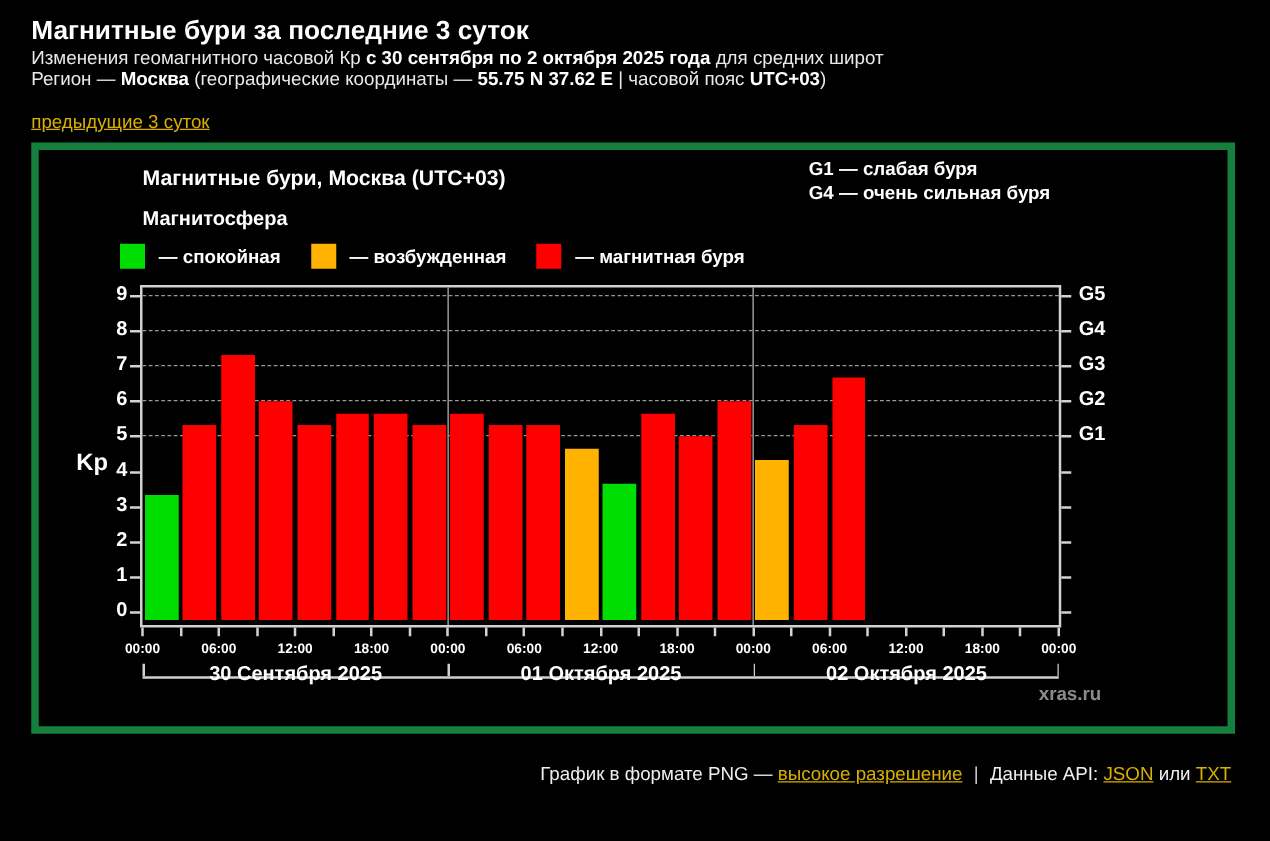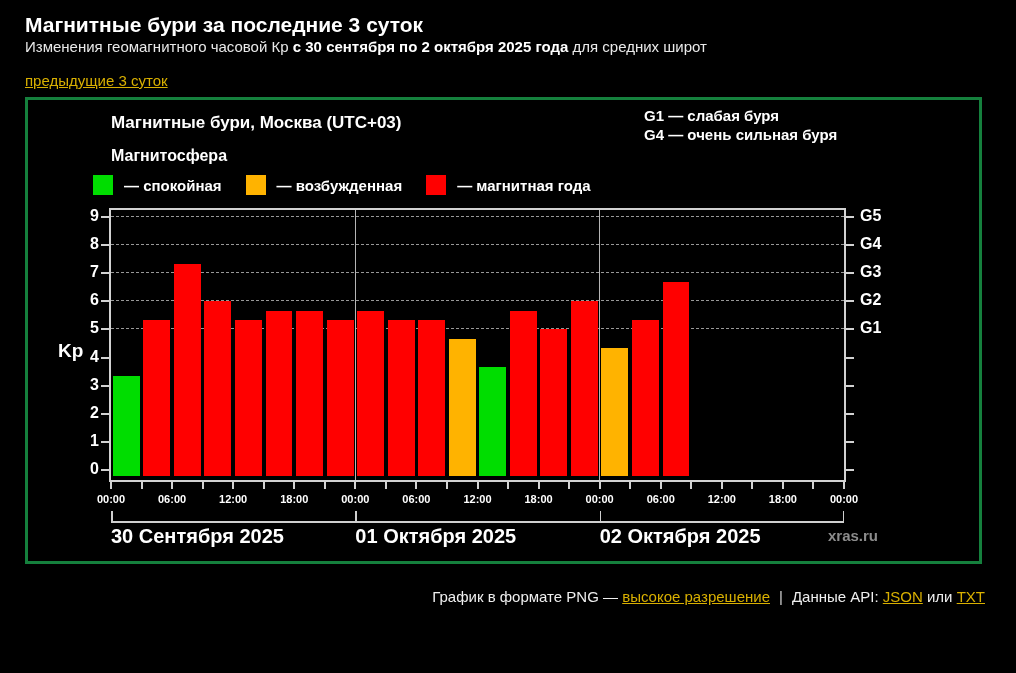--- a/index.html
+++ b/index.html
@@ -12,21 +12,21 @@
   h1.page-title{margin:0;font-size:21px;line-height:26px;font-weight:bold;color:#fff;}
   p.sub{margin:0;font-size:15px;line-height:17px;color:#e9e9e9;}
   p.sub b{color:#fff;}
   .sub1{margin-top:23px;}
   .sub2{margin-top:10px;}
   a{cursor:pointer;}
   .gold{color:#d9b000;text-decoration:underline;}
   .prev-link{display:inline-block;margin-top:17px;font-size:15px;}
   .chart-box{
     position:relative;margin-top:7px;width:951px;height:461px;
-    border:3px solid #15803d;background:#000;
+    border:6px solid #15803d;background:#000;
   }
   .chart-title{position:absolute;left:83px;top:13px;font-size:17px;font-weight:bold;}
   .chart-subtitle{position:absolute;left:83px;top:47px;font-size:16px;font-weight:bold;}
   .legend{position:absolute;left:65px;top:75px;display:flex;align-items:center;}
   .legend-item{display:flex;align-items:center;margin-right:24px;}
   .swatch{width:20px;height:20px;margin-right:11px;display:inline-block;}
   .legend-label{font-size:15px;font-weight:bold;white-space:nowrap;}
   .g-legend{position:absolute;left:616px;top:7px;}
   .g-legend-line{font-size:15px;font-weight:bold;line-height:18.6px;white-space:nowrap;}
   .plot{position:absolute;left:81px;top:108px;width:733px;height:270px;border:2px solid #d2d2d2;}
@@ -36,53 +36,54 @@
   .ytick{position:absolute;height:2px;width:8px;background:#d2d2d2;}
   .ytick.left{left:-10px;}
   .ytick.right{left:735px;}
   .ylab{position:absolute;left:-36px;width:24px;text-align:right;font-size:16px;font-weight:bold;}
   .glab{position:absolute;left:749px;font-size:16px;font-weight:bold;}
   .xtick{position:absolute;top:272px;width:2px;height:7px;background:#d2d2d2;}
   .xlab{position:absolute;top:283px;width:60px;text-align:center;font-size:11px;font-weight:bold;}
   .kp-axis-label{position:absolute;left:30px;top:240px;font-size:19px;font-weight:bold;}
   .bracket-line{position:absolute;left:83px;top:421px;width:733px;height:1.5px;background:#cfcfcf;}
   .bracket-tick{position:absolute;top:411px;width:1.5px;height:10px;background:#cfcfcf;}
-  .date-label{position:absolute;top:425px;width:245px;text-align:left;font-size:20px;font-weight:bold;}
+  .date-label{position:absolute;top:411px;width:245px;text-align:center;font-size:16px;font-weight:bold;}
   .watermark{position:absolute;left:770px;top:427px;width:110px;text-align:center;
              font-size:15px;font-weight:bold;color:#8c8c8c;}
   .footer{margin-top:24px;padding-right:6px;text-align:right;font-size:15px;color:#efefef;}
   .footer .sep{margin:0 9px;color:#cfcfcf;}
 </style>
 </head>
 <body>
 
 <div class="page">
 
   <h1 class="page-title">Магнитные бури за последние 3 суток</h1>
 
   <p class="sub sub1"><span>Изменения геомагнитного часовой Кр </span><b>с 30 сентября по 2 октября 2025 года</b><span> для средних широт</span></p>
 
+  <p class="sub sub2"><span>Регион — </span><b>Москва</b><span> (географические координаты — </span><b>55.75 N 37.62 E</b><span> | часовой пояс </span><b>UTC+03</b><span>)</span></p>
 
   <a class="gold prev-link">предыдущие 3 суток</a>
 
   <div class="chart-box">
     <div class="chart-title">Магнитные бури, Москва (UTC+03)</div>
     <div class="chart-subtitle">Магнитосфера</div>
     <div class="legend" id="legend">
         <div class="legend-item">
           <div class="swatch" style="background: rgb(0, 221, 0);"></div>
           <div class="legend-label">— спокойная</div>
         </div>
         <div class="legend-item">
           <div class="swatch" style="background: rgb(255, 179, 0);"></div>
           <div class="legend-label">— возбужденная</div>
         </div>
         <div class="legend-item">
           <div class="swatch" style="background: rgb(255, 0, 0);"></div>
-          <div class="legend-label">— магнитная года</div>
+          <div class="legend-label">— магнитная буря</div>
         </div>
       </div>
     <div class="g-legend" id="g-legend">
         <div class="g-legend-line">G1 — слабая буря</div>
         <div class="g-legend-line">G4 — очень сильная буря</div>
       </div>
     <div class="kp-axis-label">Kp</div>
     <div class="plot" id="plot">
         <div class="gridline" style="top: 118.4px;"></div>
         <div class="gridline" style="top: 90.3px;"></div>

